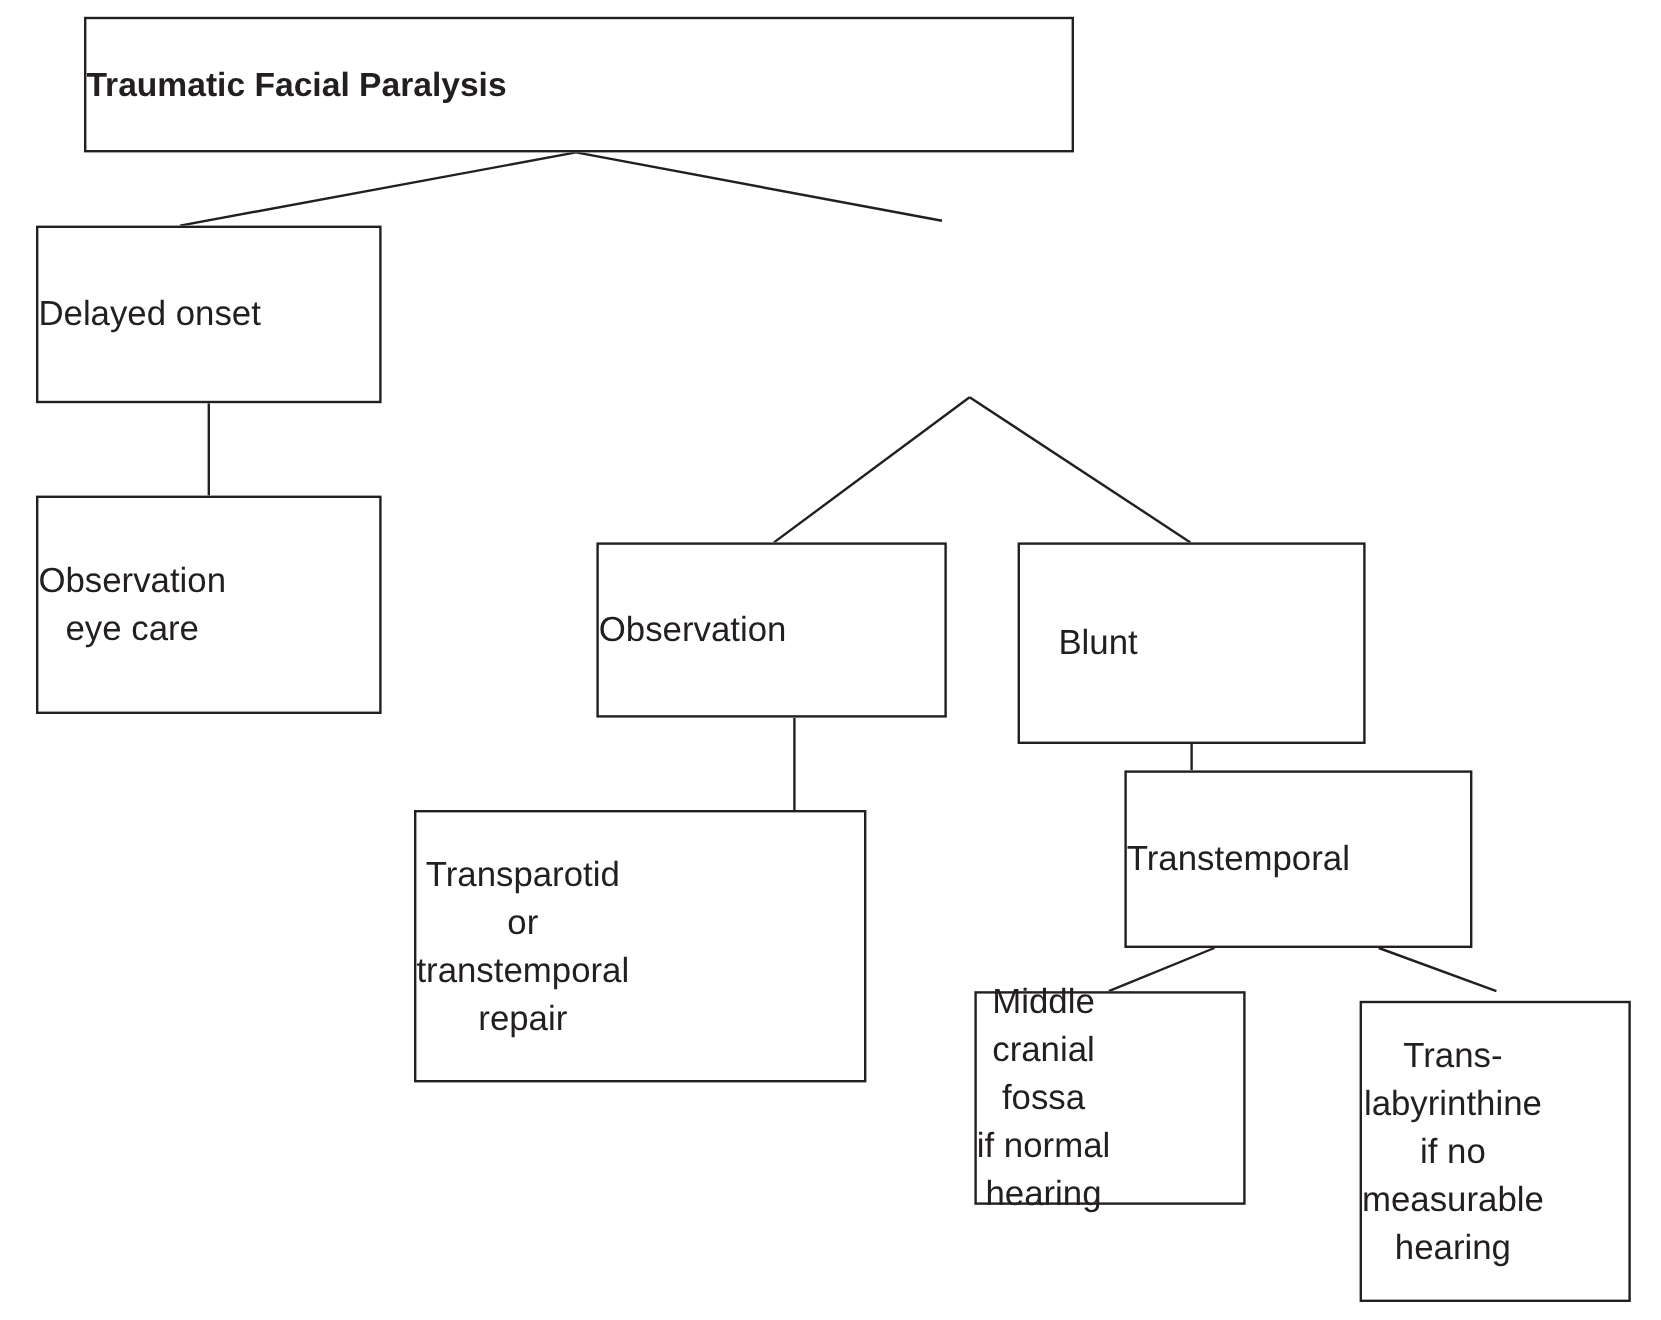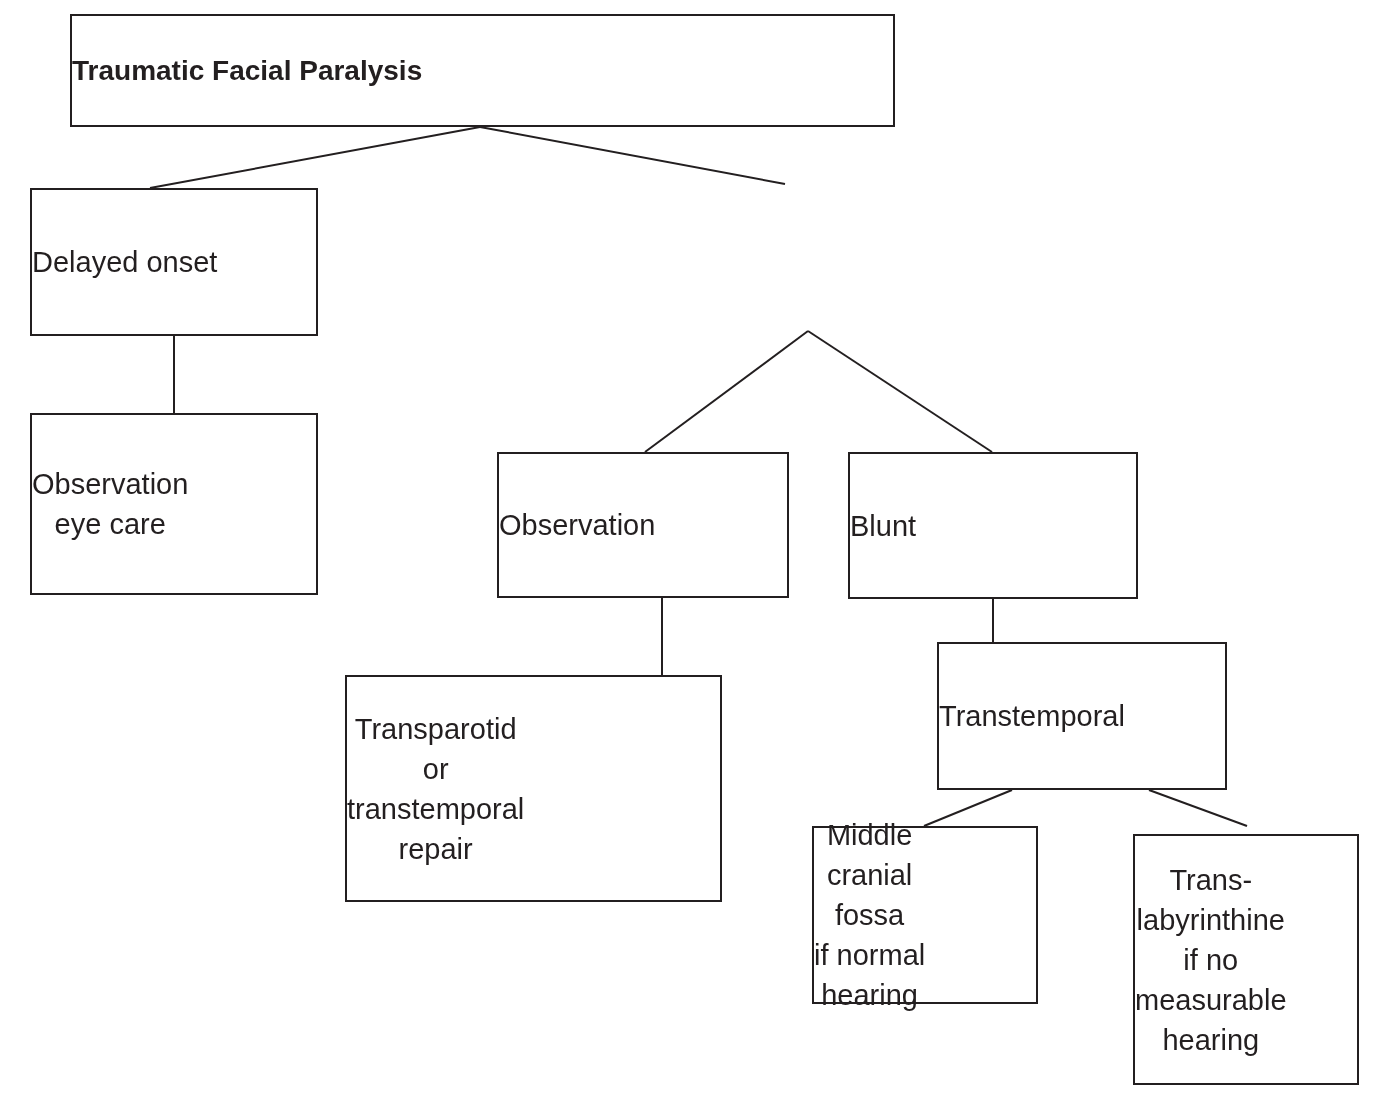--- a/index.html
+++ b/index.html
@@ -81,21 +81,21 @@
 
   <div class="node" style="left:30px; top:413px; width:288px; height:182px;">
     <span class="label">Observation
 eye care</span>
   </div>
 
   <div class="node" style="left:497px; top:452px; width:292px; height:146px;">
     <span class="label">Observation</span>
   </div>
 
-  <div class="node" style="left:848px; top:452px; width:290px; height:147px;">
+  <div class="node" style="left:848px; top:452px; width:290px; height:168px;padding-left:32px;">
     <span class="label">Blunt</span>
   </div>
 
   <div class="node" style="left:345px; top:675px; width:377px; height:227px;">
     <span class="label">Transparotid
 or
 transtemporal
 repair</span>
   </div>
 

